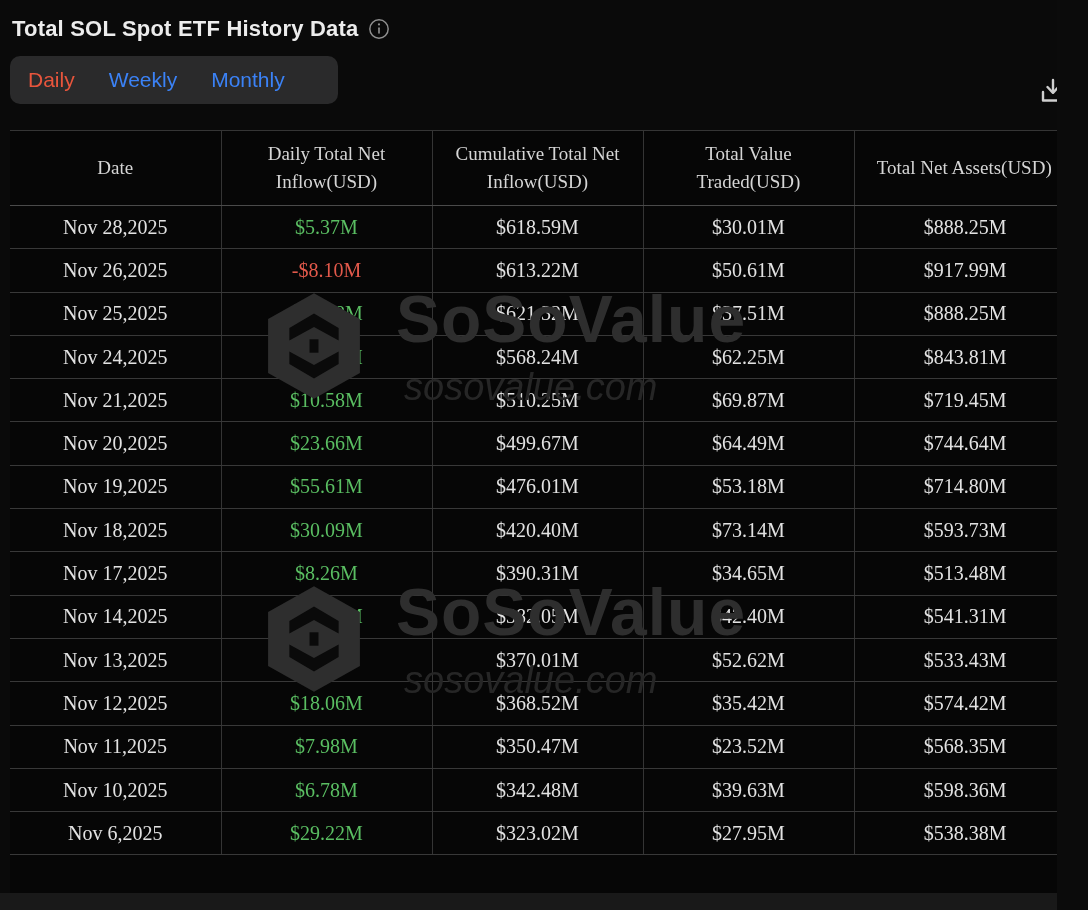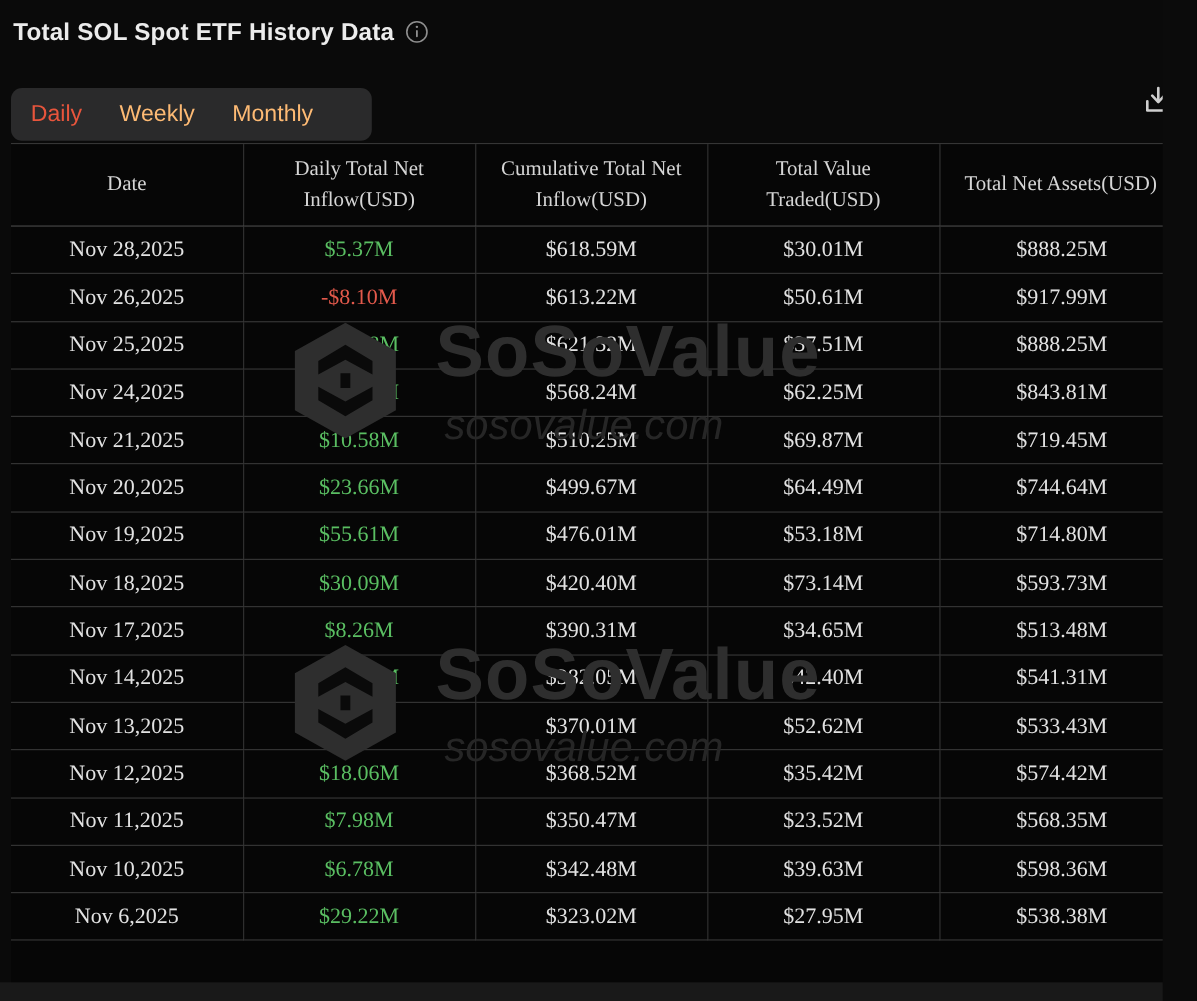--- a/index.html
+++ b/index.html
@@ -8,24 +8,24 @@
     background:#0a0a0a; font-family:"Liberation Sans", sans-serif;
   }
 
   
   .title-row { position:absolute; top:16px; left:12px; display:flex; align-items:center; gap:10px; }
   .page-title { font-size:22px; font-weight:bold; color:#ececec; letter-spacing:0.2px; }
   .info-icon { width:22px; height:22px; display:inline-block; }
 
   
   .tabs {
-    position:absolute; left:10px; top:80px; height:48px; width:328px; box-sizing:border-box;
+    position:absolute; left:10px; top:56px; height:48px; width:328px; box-sizing:border-box;
     background:#2a2a2b; border-radius:10px; display:flex; align-items:center; gap:34px; padding:0 18px;
   }
-  .tab { font-size:21px; color:#fdba74; cursor:pointer; }
+  .tab { font-size:21px; color:#3b82f6; cursor:pointer; }
   .tab.active { color:#e8553c; }
 
   .download-btn { position:absolute; left:1038px; top:76px; width:30px; height:30px; cursor:pointer; }
 
   
   .table-wrap {
     position:absolute; left:10px; top:130px; width:1055px; height:763px;
     overflow:hidden; background:#060606; border-top:1px solid #353535;
   }
   table { border-collapse:collapse; table-layout:fixed; width:1055px;font-family:Liberation Serif, serif; }

